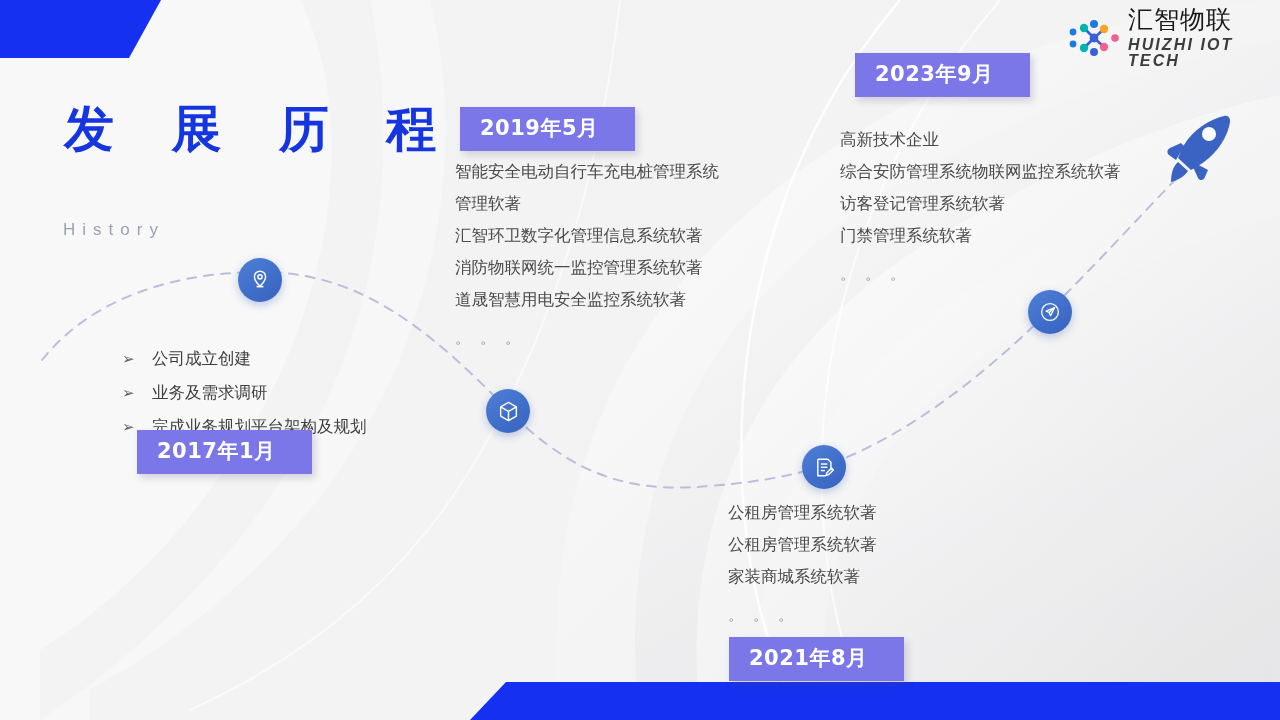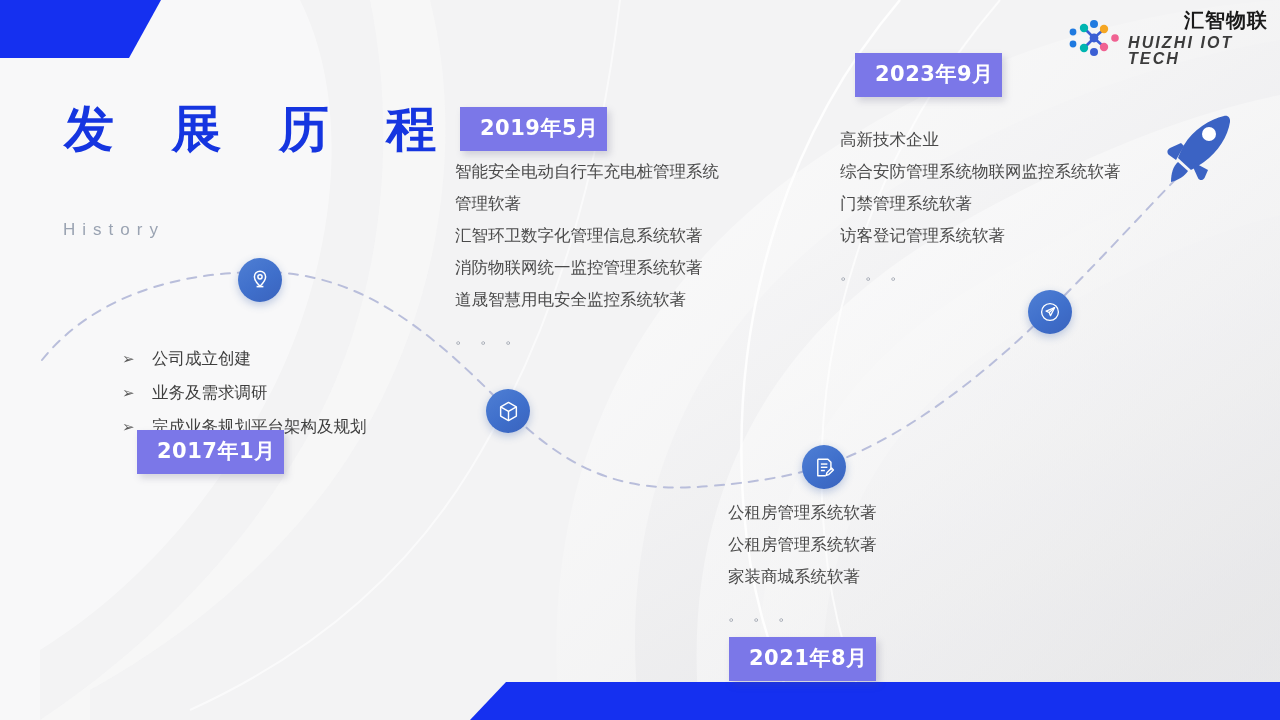--- a/index.html
+++ b/index.html
@@ -20,23 +20,22 @@
   .ribbon{position:absolute;}
 
   
   .logo{
     position:absolute;left:1068px;top:12px;width:200px;height:52px;
     display:flex;align-items:center;gap:8px;
   }
   .logo-mark{width:52px;height:40px;flex:0 0 auto;}
   .logo-text{display:flex;flex-direction:column;line-height:1;}
   .logo-cn{
-    font-size:20px;font-weight:bold;color:#1a1a1a;letter-spacing:1px;
-    font-family:"DejaVu Sans","Liberation Sans",sans-serif;
-    text-align:right;
+    font-size:25px;font-weight:normal;color:#1a1a1a;letter-spacing:1px;
+    font-family:"DejaVu Sans","Liberation Sans",sans-serif;
   }
   .logo-en{
     font-size:16px;font-weight:bold;color:#3c3c3c;letter-spacing:2.1px;
     margin-top:5px;font-style:italic;
   }
 
   
   .title{
     position:absolute;left:64px;top:96px;
     font-size:50px;font-weight:bold;color:#1535e0;letter-spacing:20px;
@@ -47,21 +46,21 @@
     position:absolute;left:63px;top:172px;
     font-size:17px;color:#9aa3b2;letter-spacing:7px;font-weight:500;margin-top:48px;
   }
 
   
   .badge{
     position:absolute;
     background:#7b77e8;
     color:#ffffff;
     font-size:21px;font-weight:bold;
-    padding:7px 8px 9px 20px;
+    padding:7px 36px 9px 20px;
     white-space:nowrap;
     box-shadow:3px 4px 7px rgba(80,80,120,.22);
     font-family:"DejaVu Sans","Liberation Sans",sans-serif;
     letter-spacing:0.5px;
   }
 
   
   .tl-text{
     position:absolute;
     color:#4a4a4a;
@@ -252,18 +251,18 @@
     <span class="line">公租房管理系统软著</span>
     <span class="line">家装商城系统软著</span>
     <span class="ellipsis">。。。</span>
   </div>
   <div class="badge" style="left:729px;top:637px;">2021年8月</div>
 
   <div class="badge" style="left:855px;top:53px;">2023年9月</div>
   <div class="tl-text" style="left:840px;top:124px;">
     <span class="line">高新技术企业</span>
     <span class="line">综合安防管理系统物联网监控系统软著</span>
+    <span class="line">访客登记管理系统软著</span>
     <span class="line">门禁管理系统软著</span>
-    <span class="line">访客登记管理系统软著</span>
     <span class="ellipsis">。。。</span>
   </div>
 
 </div>
 
 </body></html>

